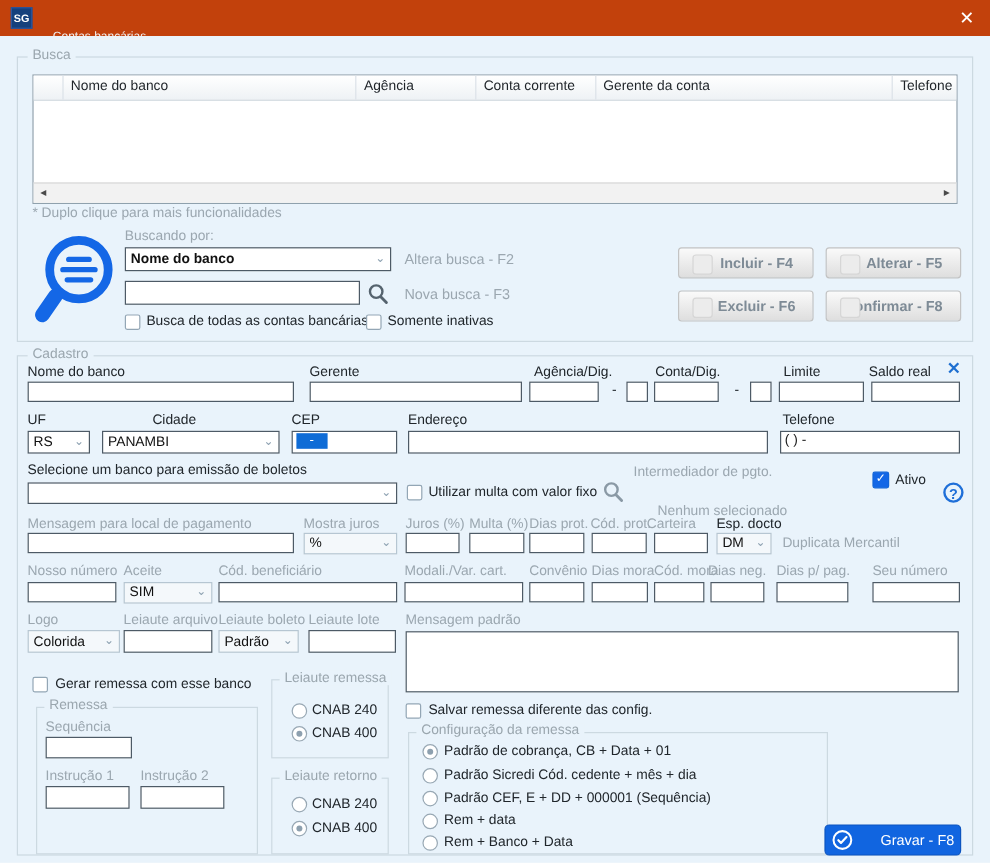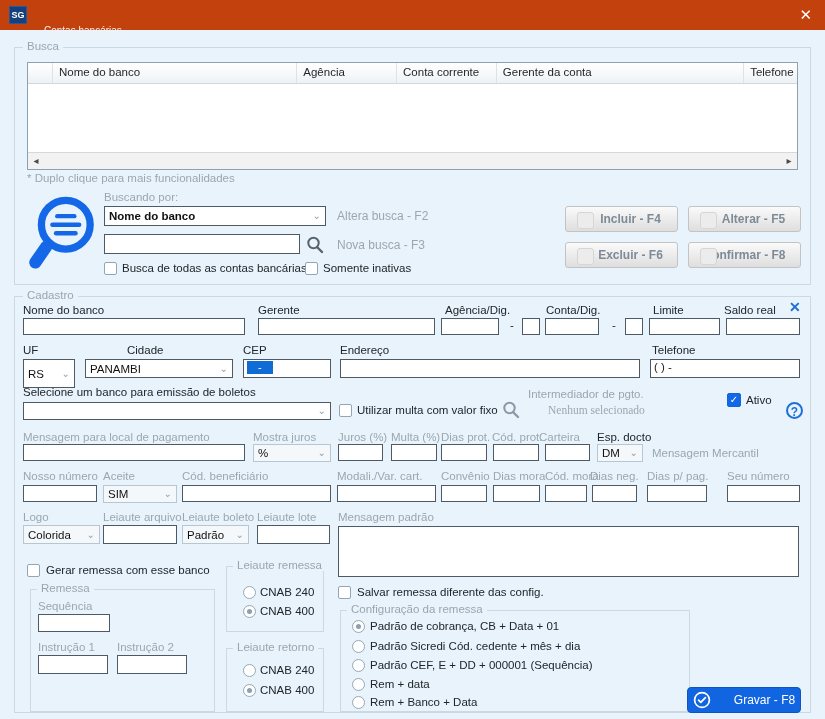--- a/index.html
+++ b/index.html
@@ -133,21 +133,21 @@
   <input class="inp" style="left: 625px; top: 318px; width: 18px; height: 17px;">
   <input class="inp" style="left: 649px; top: 318px; width: 71px; height: 17px;">
   <input class="inp" style="left: 726px; top: 318px; width: 74px; height: 17px;">
 
   <div class="lbl" style="left:23px;top:344px;">UF</div>
   <div class="lbl" style="left:85px;top:344px;margin-left:42px;">Cidade</div>
   <div class="lbl" style="left:243px;top:344px;">CEP</div>
   <div class="lbl" style="left:340px;top:344px;">Endereço</div>
   <div class="lbl" style="left:652px;top:344px;">Telefone</div>
 
-  <div class="select" style="left:23px;top:359px;width:52px;height:29px;">
+  <div class="select" style="left:23px;top:359px;width:52px;height:19px;">
     <span>RS</span>
     <span class="chev">⌄</span>
   </div>
   <div class="select" style="left:85px;top:359px;width:148px;height:19px;">
     <span>PANAMBI</span>
     <span class="chev">⌄</span>
   </div>
   <div class="inp" style="left:243px;top:359px;width:88px;height:19px;">
     <span class="cep-sel">-</span>
   </div>
@@ -159,21 +159,21 @@
     <span></span>
     <span class="chev">⌄</span>
   </div>
   <div class="checkbox" style="left:339px;top:404px;"></div>
   <div class="lbl" style="left:357px;top:404px;">Utilizar multa com valor fixo</div>
   <svg style="left:501px;top:400px;" width="20" height="20" viewBox="0 0 20 20">
     <circle cx="8.5" cy="8" r="5.2" fill="none" stroke="#8a99a5" stroke-width="2"></circle>
     <line x1="12.5" y1="12.5" x2="17" y2="17" stroke="#8a99a5" stroke-width="2.4" stroke-linecap="round"></line>
   </svg>
   <div class="lbl gray" style="left:528px;top:388px;">Intermediador de pgto.</div>
-  <div class="lbl gray" style="left:548px;top:404px;font-family:Liberation Serif, serif;">Nenhum selecionado</div>
+  <div class="lbl gray" style="left:548px;top:420px;">Nenhum selecionado</div>
   <div class="checkbox checked" style="left:727px;top:393px;">✓</div>
   <div class="lbl" style="left:746px;top:394px;">Ativo</div>
   <div class="help" style="left:786px;top:402px;">?</div>
 
   <div class="lbl gray" style="left:23px;top:431px;">Mensagem para local de pagamento</div>
   <div class="lbl gray" style="left:253px;top:431px;">Mostra juros</div>
   <div class="lbl gray" style="left:338px;top:431px;">Juros (%)</div>
   <div class="lbl gray" style="left:391px;top:431px;">Multa (%)</div>
   <div class="lbl gray" style="left:441px;top:431px;">Dias prot.</div>
   <div class="lbl gray" style="left:492px;top:431px;">Cód. prot.</div>
@@ -187,21 +187,21 @@
   </div>
   <input class="inp" style="left: 338px; top: 444px; width: 45px; height: 17px;">
   <input class="inp" style="left: 391px; top: 444px; width: 46px; height: 17px;">
   <input class="inp" style="left: 441px; top: 444px; width: 46px; height: 17px;">
   <input class="inp" style="left: 493px; top: 444px; width: 46px; height: 17px;">
   <input class="inp" style="left: 545px; top: 444px; width: 45px; height: 17px;">
   <div class="select lite" style="left:597px;top:444px;width:46px;height:18px;">
     <span>DM</span>
     <span class="chev">⌄</span>
   </div>
-  <div class="lbl gray" style="left:652px;top:447px;">Mensagem Mercantil</div>
+  <div class="lbl gray" style="left:652px;top:447px;">Duplicata Mercantil</div>
 
   <div class="lbl gray" style="left:23px;top:470px;">Nosso número</div>
   <div class="lbl gray" style="left:103px;top:470px;">Aceite</div>
   <div class="lbl gray" style="left:182px;top:470px;">Cód. beneficiário</div>
   <div class="lbl gray" style="left:337px;top:470px;">Modali./Var. cart.</div>
   <div class="lbl gray" style="left:441px;top:470px;">Convênio</div>
   <div class="lbl gray" style="left:493px;top:470px;">Dias mora</div>
   <div class="lbl gray" style="left:545px;top:470px;">Cód. mora</div>
   <div class="lbl gray" style="left:590px;top:470px;">Dias neg.</div>
   <div class="lbl gray" style="left:647px;top:470px;">Dias p/ pag.</div>

